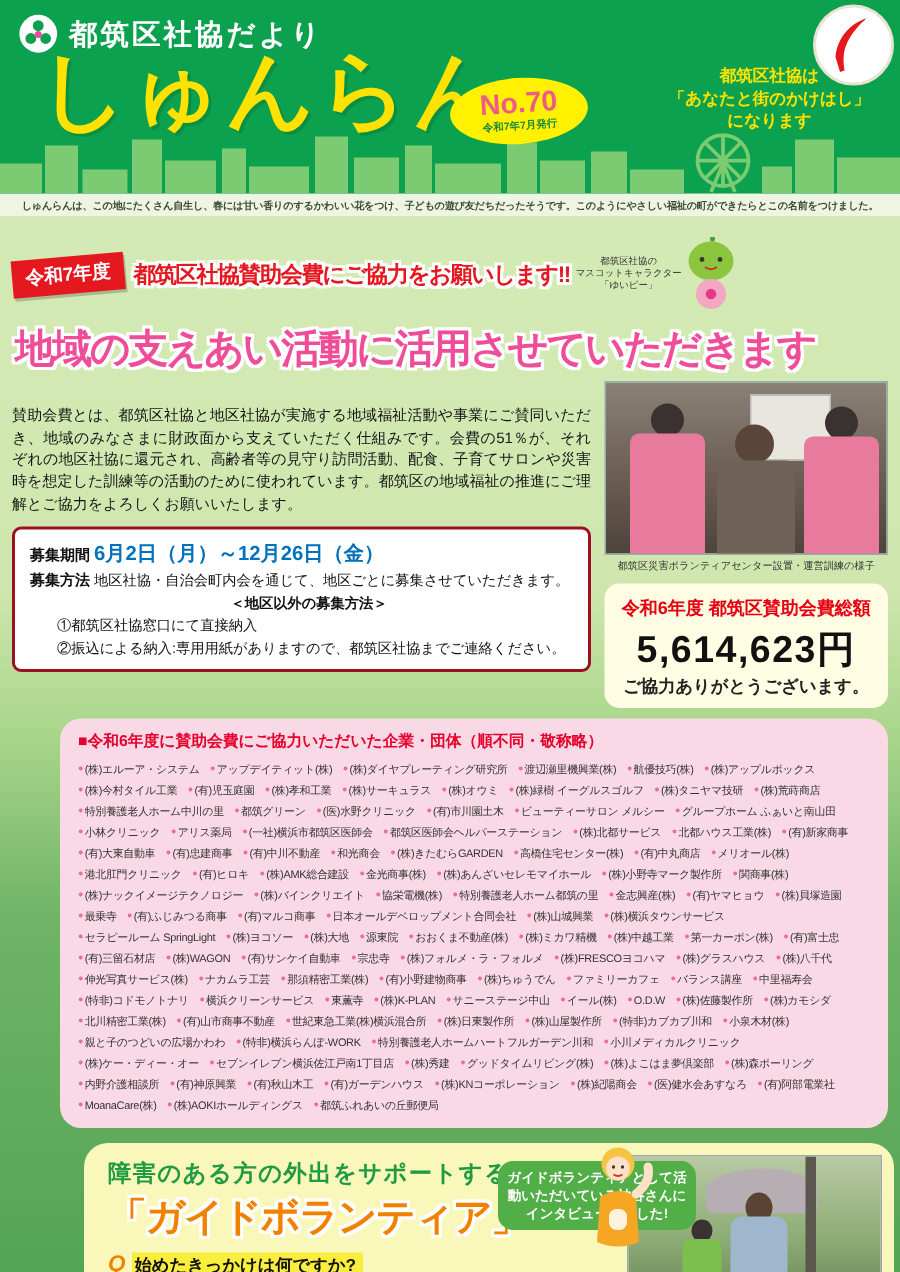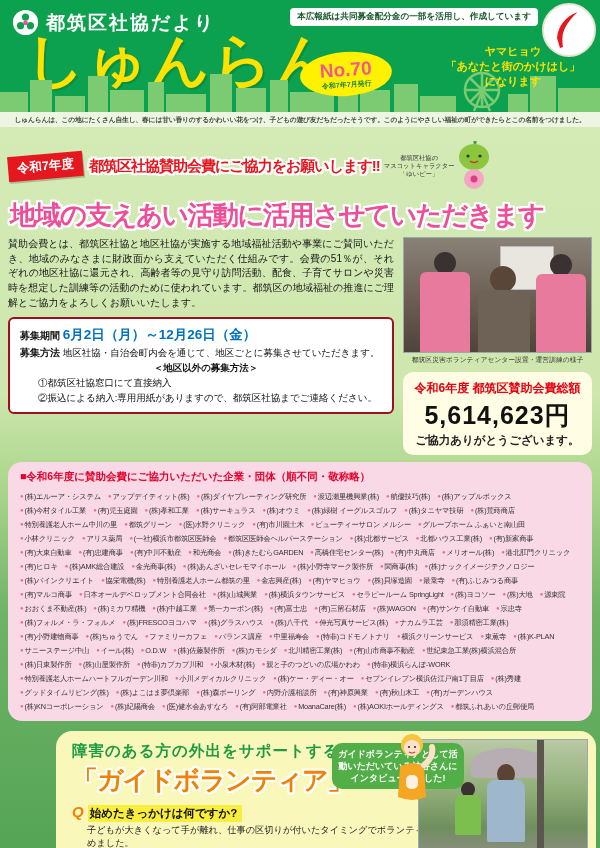--- a/index.html
+++ b/index.html
@@ -1,21 +1,21 @@
 <!DOCTYPE html>
 <html lang="ja"><head>
 <meta charset="utf-8">
 <style>
   * { margin:0; padding:0; box-sizing:border-box; }
   body { font-family:"Liberation Sans", sans-serif; width:600px; }
   .page { position:relative; width:600px; height:848px; overflow:hidden;
           background:linear-gradient(180deg,#d6ecba 0,#cfe7ae 46%,#a8d58a 58%,#6fb467 72%,#55a455 100%); }
 
   
-  .header { position:relative; height:112px; background:#0ca14e; overflow:hidden; }
+  .header { position:relative; height:129px; background:#0ca14e; overflow:hidden; }
   .logo-row { position:absolute; top:9px; left:12px; display:flex; align-items:center; gap:7px; }
   .logo-circle { width:27px; height:27px; }
   .paper-name { color:#fff; font-weight:bold; font-size:19px; letter-spacing:2px; }
   .funding-note { position:absolute; top:8px; right:62px; background:#fff; border-radius:4px;
                   padding:3px 7px; font-size:8.6px; font-weight:bold; color:#14582a; }
   .feather-badge { position:absolute; top:3px; right:4px; width:54px; height:54px; background:#fff;
                    border-radius:50%; border:2px solid #e8e3d2; display:flex; align-items:center; justify-content:center; }
   .main-title { position:absolute; top:22px; left:26px; font-size:58px; font-weight:bold; color:#ffe200;
                 letter-spacing:3px; text-shadow:2px 2px 0 rgba(0,90,40,.25); }
   .issue-oval { position:absolute; top:52px; left:300px; width:92px; height:44px; background:#fff100;
@@ -32,42 +32,42 @@
   
   .sec-membership { padding:14px 8px 0 8px; }
   .banner-row { display:flex; align-items:center; }
   .ribbon { background:#e5171f; color:#fff; font-weight:bold; font-size:12.5px; padding:4px 9px;
             transform:rotate(-5deg); box-shadow:1px 2px 0 rgba(0,0,0,.2); white-space:nowrap; }
   .outline-w { text-shadow:-2px -2px 0 #fff,2px -2px 0 #fff,-2px 2px 0 #fff,2px 2px 0 #fff,0 -2px 0 #fff,0 2px 0 #fff,-2px 0 0 #fff,2px 0 0 #fff; }
   .banner-title { color:#e5171f; font-weight:bold; font-size:15px; margin-left:6px; letter-spacing:-1px; white-space:nowrap; }
   .mascot-caption { font-size:6.3px; color:#333; text-align:center; line-height:1.3; margin-left:4px; white-space:nowrap; }
   .subtitle { color:#ef4d98; font-weight:bold; font-size:26.5px; letter-spacing:-1.5px; margin:6px 0 4px 2px; white-space:nowrap; }
   .cols { display:flex; gap:9px; }
-  .col-left { width:386px; }
+  .col-left { width:386px;margin-top:17px; }
   .body-text { font-size:10px; line-height:1.47; color:#151515; text-align:justify; }
   .price-box { border:2px solid #9c1020; border-radius:6px; background:#fff; padding:5px 10px 7px 10px; margin-top:7px; }
   .price-line { color:#e50012; font-weight:bold; font-size:15.5px; text-align:center; letter-spacing:-.5px; }
   .info-line { font-size:9.5px; color:#111; margin-top:2px; }
   .info-label { font-weight:bold; font-size:10px; }
   .period-value { color:#0071bc; font-weight:bold; font-size:13.5px; }
   .indent1 { margin-left:10px; font-weight:bold;text-align:center; }
   .indent2 { margin-left:18px; }
   .col-right { width:189px; }
   .photo1 { position:relative; width:189px; height:116px; background:linear-gradient(180deg,#8a8277 0,#6b5d52 55%,#4e443c 100%); overflow:hidden; border:1px solid #9aa; }
   .vest { position:absolute; border-radius:6px 6px 2px 2px; background:#e87a9d; }
   .head-shape { position:absolute; border-radius:50%; background:#3a3230; }
   .whiteboard { position:absolute; background:#e8e6df; border:1px solid #bbb; }
   .photo1-caption { font-size:6.8px; color:#333; margin-top:2px; text-align:center; white-space:nowrap; }
   .total-box { background:#fffde3; border-radius:10px; margin-top:7px; padding:8px 4px 7px 4px; text-align:center; }
   .total-title { color:#e50012; font-weight:bold; font-size:12px; }
   .total-amount { color:#111; font-weight:bold; font-size:25px; letter-spacing:1px; margin-top:2px; }
   .total-thanks { color:#222; font-size:11.5px; font-weight:bold; margin-top:1px; }
 
   
-  .sec-supporters { padding:7px 8px 0 8px; }
+  .sec-supporters { padding:7px 8px 0 8px;margin-left:32px; }
   .supporters-box { background:#f9d9e5; border-radius:14px; padding:8px 12px 9px 12px; }
   .supporters-heading { color:#e5002d; font-weight:bold; font-size:10.5px; margin-bottom:4px; }
   .company-list { line-height:11px; }
   .company-item { display:inline-block; font-size:7.3px; color:#333; margin-right:7px; letter-spacing:-.2px; }
   .company-item::before { content:"●"; color:#ec6b9c; font-size:6px; margin-right:1px; vertical-align:1px; }
 
   
   .sec-bottom { position:relative; padding:10px 4px 0 56px; }
   .gv-box { position:relative; background:#faf7bb; border-radius:16px; height:214px; padding:10px 184px 10px 16px; }
   .gv-lead { color:#1f9b43; font-weight:bold; font-size:15.5px; letter-spacing:1px; }
@@ -122,34 +122,33 @@
     <div class="logo-row">
       <svg class="logo-circle" viewBox="0 0 30 30">
         <circle cx="15" cy="15" r="14" fill="#fff"></circle>
         <circle cx="15" cy="9" r="4" fill="#0ca14e"></circle>
         <circle cx="9.5" cy="18.5" r="4" fill="#0ca14e"></circle>
         <circle cx="20.5" cy="18.5" r="4" fill="#0ca14e"></circle>
         <circle cx="15" cy="15.5" r="2.6" fill="#ef4d98"></circle>
       </svg>
       <span class="paper-name">都筑区社協だより</span>
     </div>
-    <div class="funding-note">本広報紙は共同募金配分金の一部を活用し、作成しています</div>
     <div class="feather-badge">
       <svg width="34" height="40" viewBox="0 0 34 40">
         <path d="M26 2 C14 6 6 16 5 28 L8 38 L11 37 C10 30 10 24 13 18 C16 12 21 6 26 2 Z" fill="#e5171f"></path>
         <path d="M26 2 C22 12 18 20 11 30" stroke="#fff" stroke-width="1.3" fill="none"></path>
       </svg>
     </div>
     <div class="main-title">しゅんらん</div>
     <div class="issue-oval">
       <span class="issue-no">No.70</span>
       <span class="issue-date">令和7年7月発行</span>
     </div>
     <div class="slogan">
-      <div>ヤマヒョウ</div>
+      <div>都筑区社協は</div>
       <div>「あなたと街のかけはし」</div>
       <div>になります</div>
     </div>
   </div>
   <div class="tagline-strip">
     <span>しゅんらんは、この地にたくさん自生し、春には甘い香りのするかわいい花をつけ、子どもの遊び友だちだったそうです。このようにやさしい福祉の町ができたらとこの名前をつけました。</span>
   </div>
 
   <div class="sec-membership">
     <div class="banner-row">

